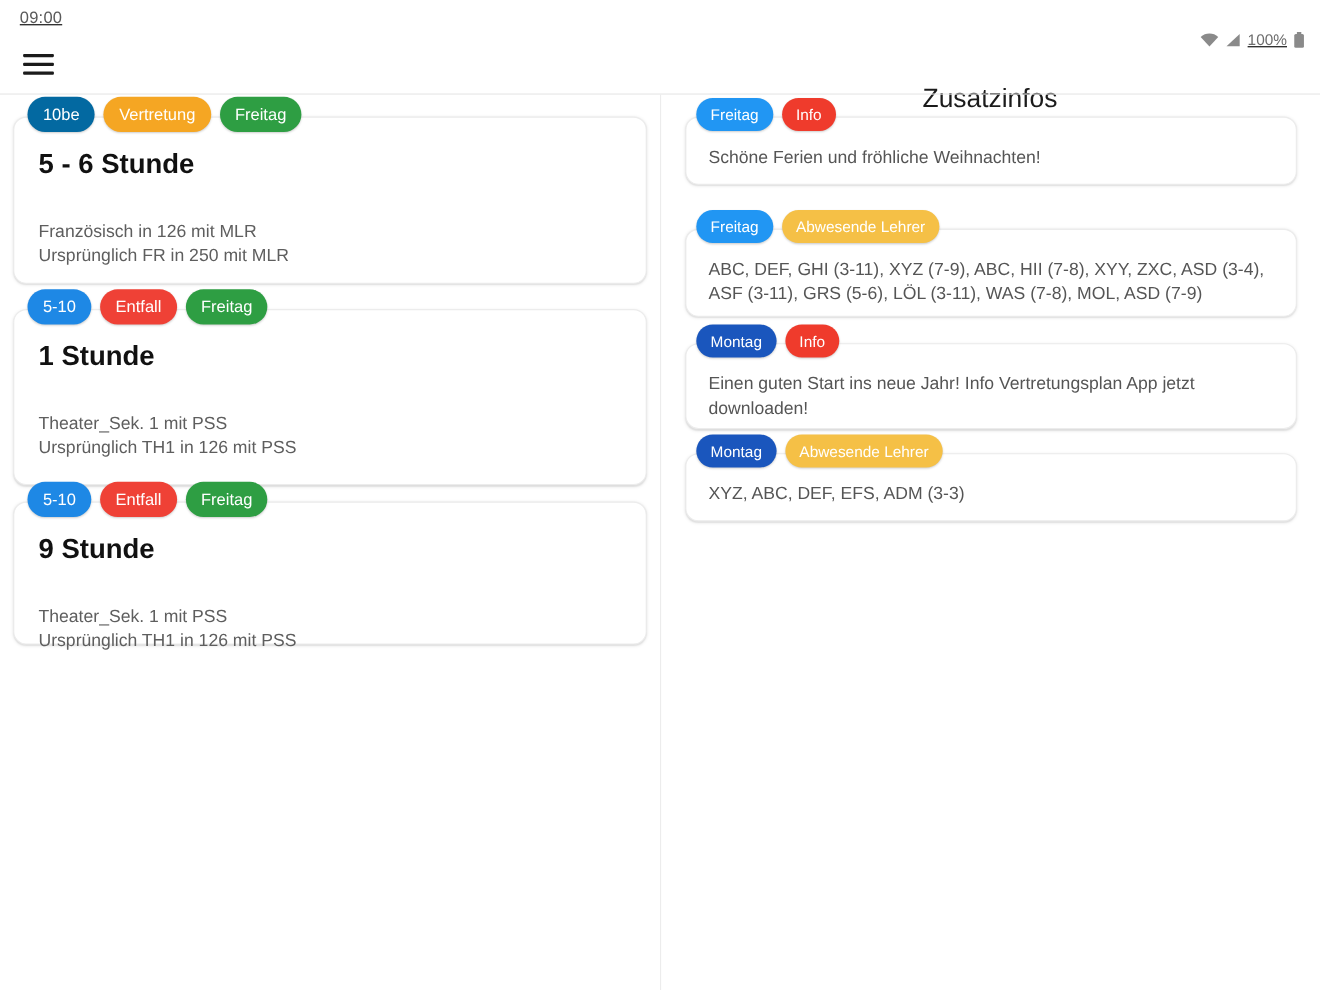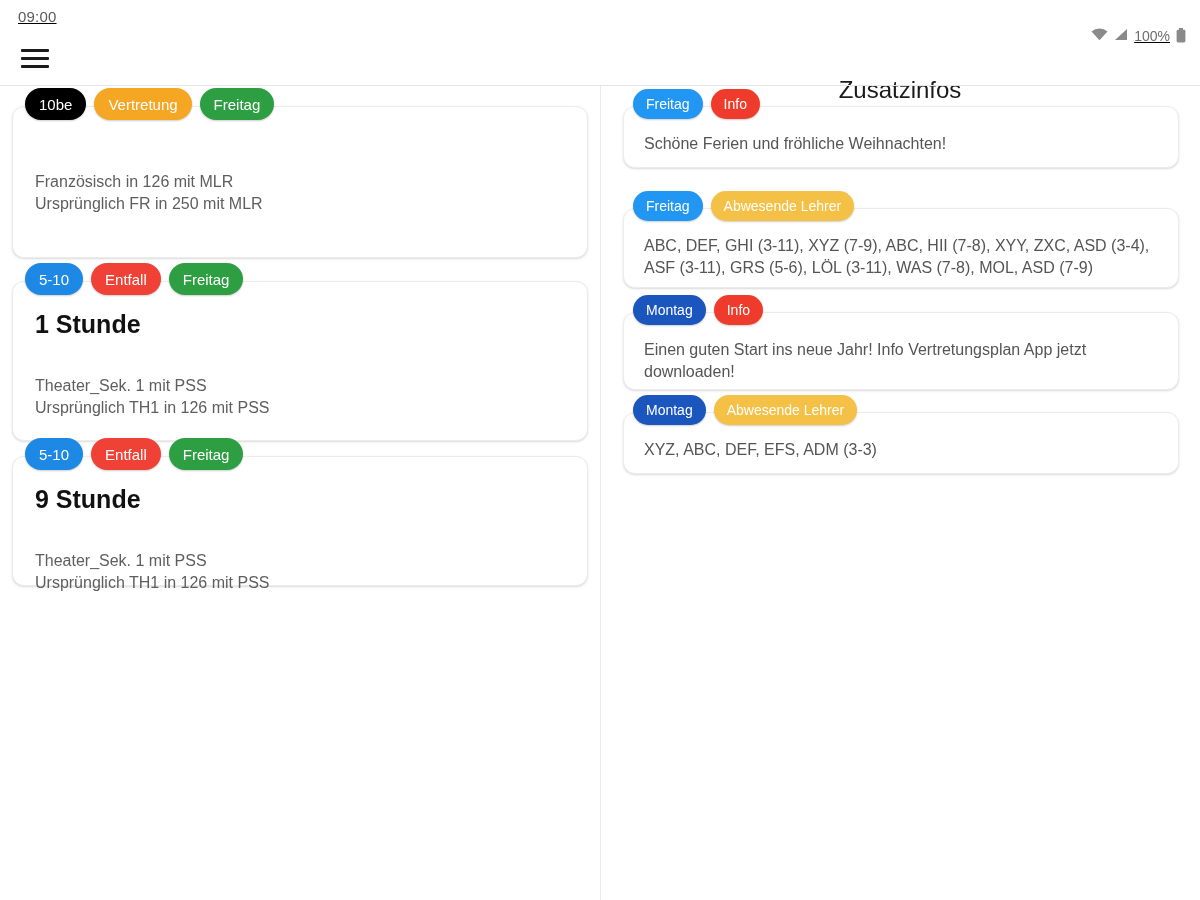--- a/index.html
+++ b/index.html
@@ -12,21 +12,21 @@
   #app { position: relative; width: 1200px; height: 900px; background:#fff; }
 
   
   .statusbar {
     position:absolute; top:0; left:0; width:1200px; height:32px;
     display:flex; align-items:center; justify-content:space-between;
     padding:0 14px 0 18px;
     text-decoration:underline;
   }
   .status-time { font-size:15px; color:#5a5a5a; letter-spacing:.2px; }
-  .status-right { display:flex; gap:6px; color:#6d6d6d;margin-top:40px; }
+  .status-right { display:flex; align-items:center; gap:6px; color:#6d6d6d;margin-top:40px; }
   .status-right svg { display:block; }
   .status-batt-text { font-size:14px; color:#6d6d6d; }
 
   
   .toolbar {
     position:absolute; top:32px; left:0; width:1200px; height:54px;
   }
   .toolbar-divider {
     position:absolute; top:85px; left:0; width:1200px; height:1px;
     background:#e6e6e6;
@@ -134,28 +134,29 @@
     </div>
     <div class="right-title">Zusatzinfos</div>
   </div>
   <div class="toolbar-divider"></div>
   <div class="vsplit"></div>
 
   <div class="pane-left">
     <div id="left-cards">
         <div class="card lcard" style="top: 20px; height: 152px;">
           <div class="lcard-body">
+            <div class="card-title">5 - 6 Stunde</div>
             <div class="card-lines">
               <div class="card-line">Französisch in 126 mit MLR</div>
               <div class="card-line">Ursprünglich FR in 250 mit MLR</div>
             </div>
           </div>
         </div>
         <div class="chips lchips" style="top: 2px;">
-          <span class="chip" style="background: #000000;">10be</span>
+          <span class="chip" style="background: #0369a1;">10be</span>
           <span class="chip" style="background: rgb(245, 166, 35);">Vertretung</span>
           <span class="chip" style="background: rgb(46, 158, 67);">Freitag</span>
         </div>
         <div class="card lcard" style="top: 195px; height: 160px;">
           <div class="lcard-body">
             <div class="card-title">1 Stunde</div>
             <div class="card-lines">
               <div class="card-line">Theater_Sek. 1 mit PSS</div>
               <div class="card-line">Ursprünglich TH1 in 126 mit PSS</div>
             </div>

